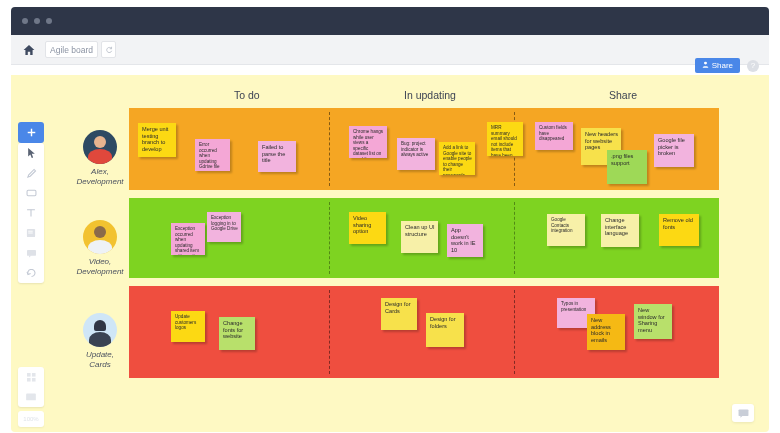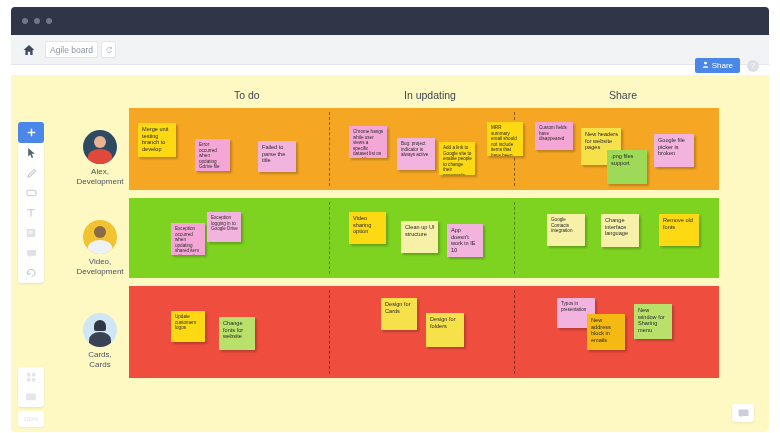--- a/index.html
+++ b/index.html
@@ -129,21 +129,21 @@
   .avatar {
     width: 34px; height: 34px; border-radius: 50%;
     margin: 0 auto; position: relative; overflow: hidden;
   }
   .avatar.alex  { background: #2e4a63; }
   .avatar.phil  { background: #f2c230; }
   .avatar.scott { background: #cfe6f7; }
   .av-head { position: absolute; border-radius: 50%; }
   .av-body { position: absolute; border-radius: 50% 50% 0 0; }
   .person-name {
-    margin-top: 3px; font-size: 8px; line-height: 10px; color: #4a5160;
+    margin-top: 3px; font-size: 8px; line-height: 10px; color: #4a5160; font-style: italic;
   }
 
   
   .note {
     position: absolute;
     padding: 3px 3px 2px 4px;
     font-size: 4.6px; line-height: 5.6px;
     color: #2b2b2b; overflow: hidden;
     box-shadow: 1.5px 1.5px 2px rgba(0,0,0,.22);
     word-break: break-word;
@@ -304,21 +304,21 @@
             <div>Video,</div>
             <div>Development</div>
           </div>
         </div>
         <div class="person" style="top: 205px;">
           <div class="avatar scott">
             <span class="av-head" style="left:11px;top:7px;width:12px;height:11px;background:#2f3646;border-radius:6px 6px 2px 2px"></span>
             <span class="av-body" style="left:6px;top:19px;width:22px;height:16px;background:#3a4353"></span>
           </div>
           <div class="person-name">
-            <div>Cards,</div>
+            <div>Update,</div>
             <div>Cards</div>
           </div>
         </div>
       </div>
 
     <div class="board">
         <div class="swimlane lane-orange">
           <div class="lane-bg"></div>
           <div class="divider" style="left: 200px;"></div>
           <div class="divider" style="left: 385px;"></div>

